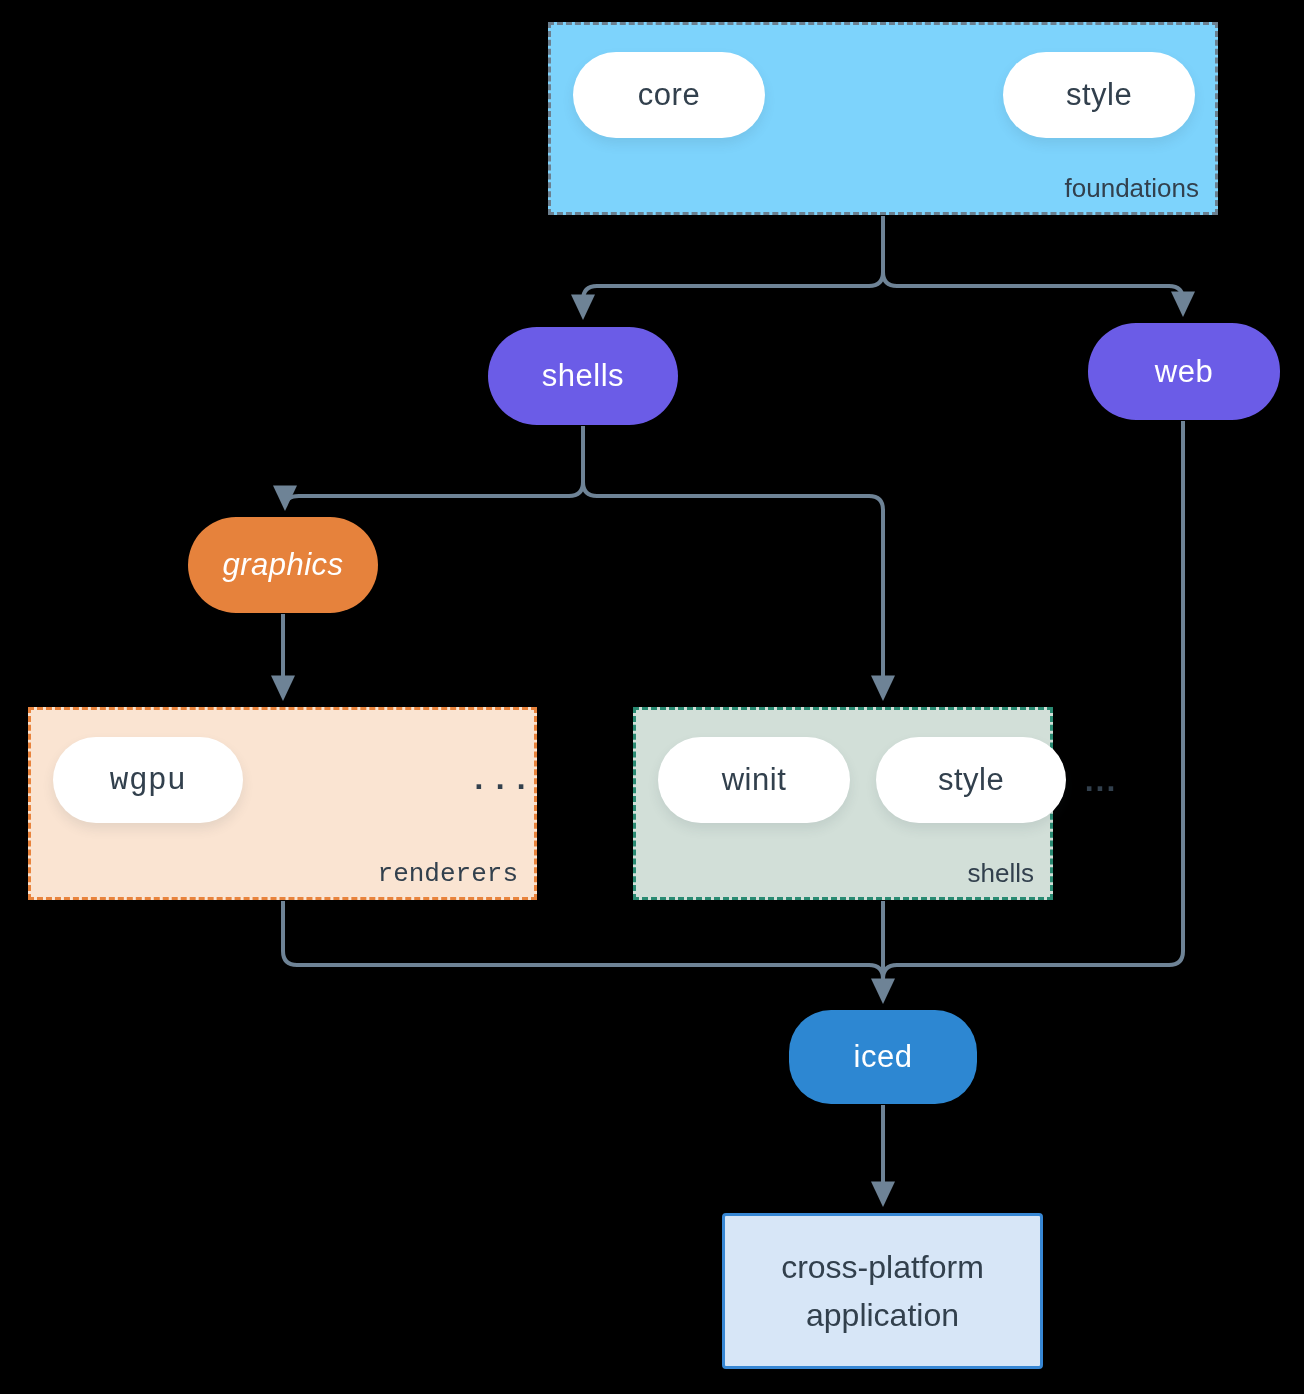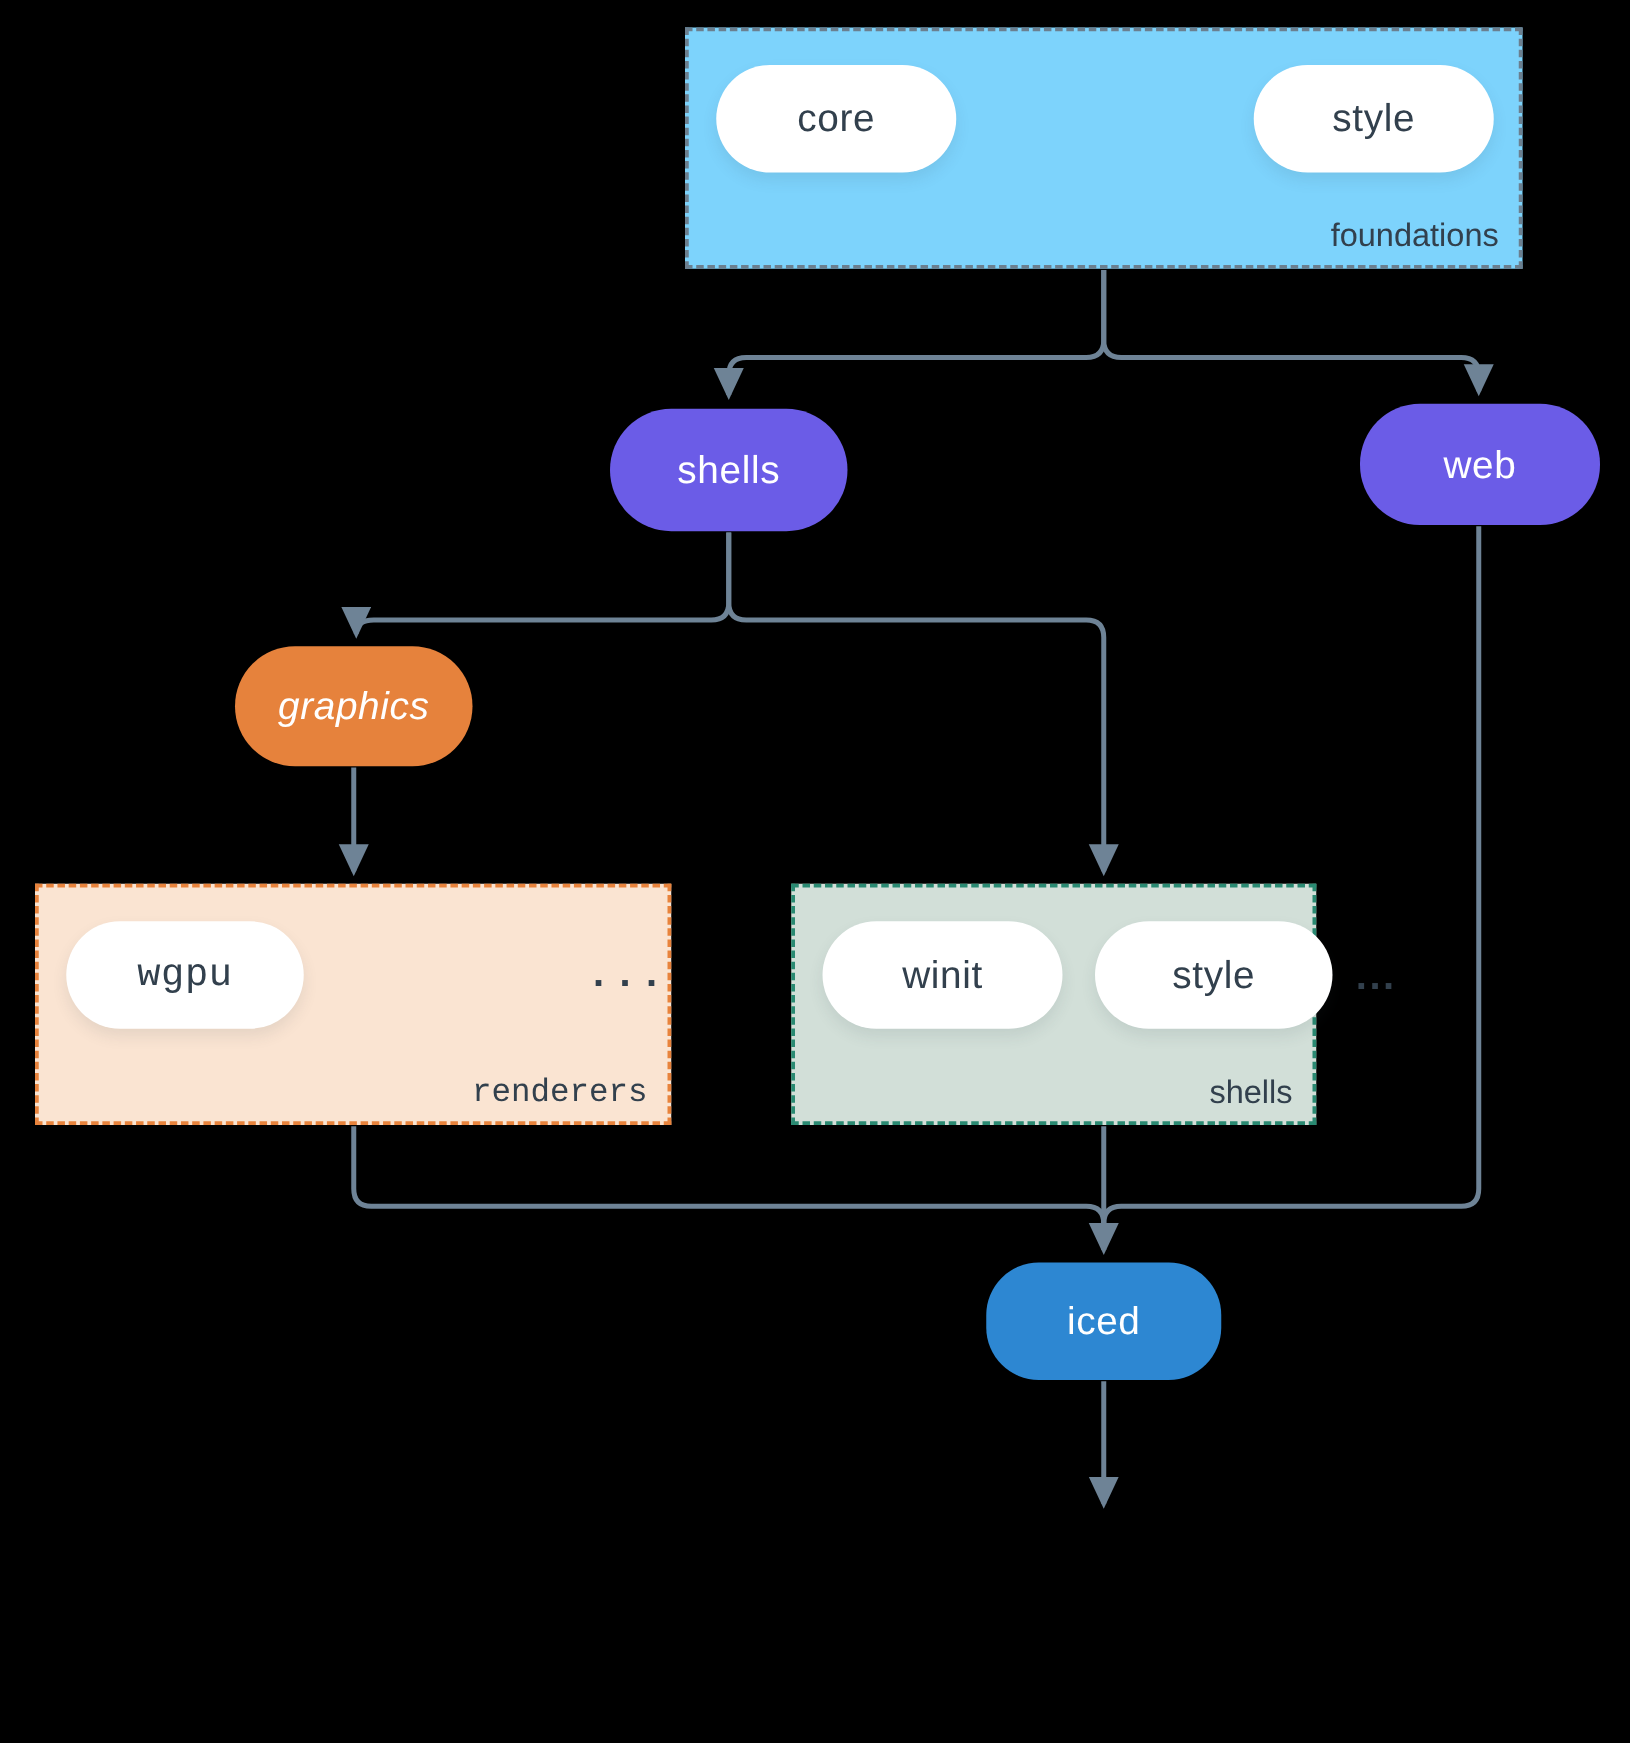--- a/index.html
+++ b/index.html
@@ -161,14 +161,17 @@
 
   <div class="group group-shells">
     <div class="pill pill-white" style="left: 22px; width: 192px;">winit</div>
     <div class="pill pill-white" style="left: 240px; width: 190px;">style</div>
     <div class="ellipsis" style="left: 435px; width: 60px;">...</div>
     <div class="group-label">shells</div>
   </div>
 
   <div class="node node-iced">iced</div>
 
+  <div class="app-box">
+    <div class="app-label">cross-platform application</div>
+  </div>
 
 </div>
 
 </body></html>

